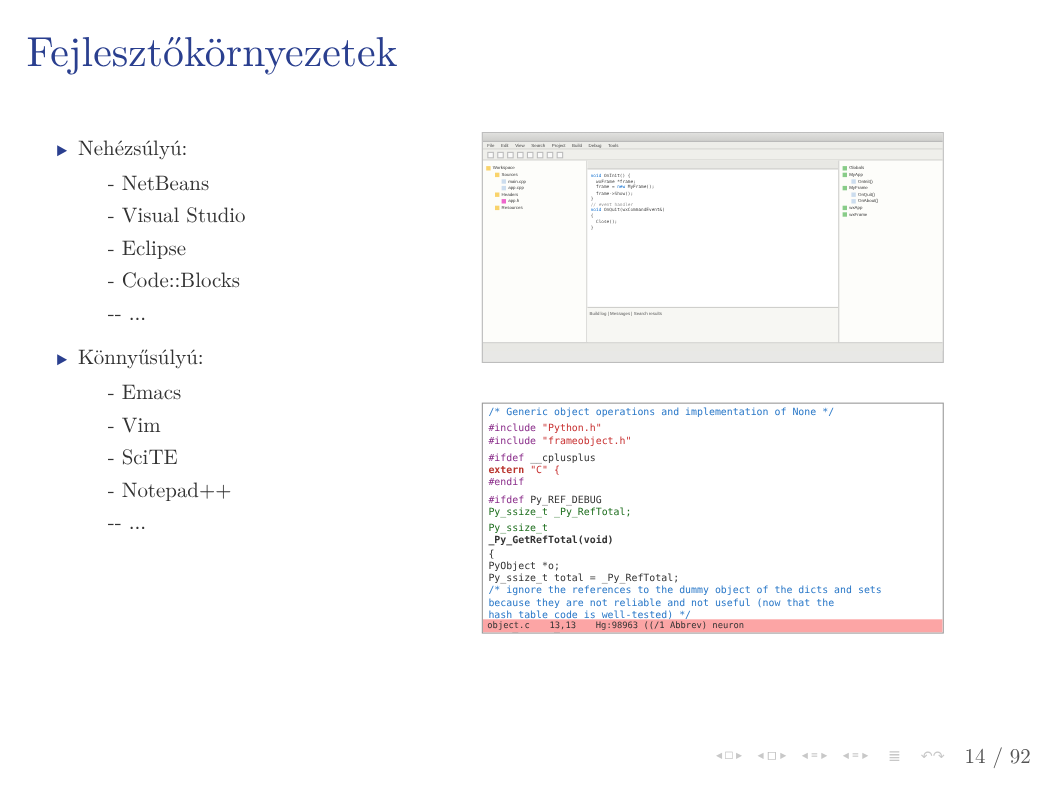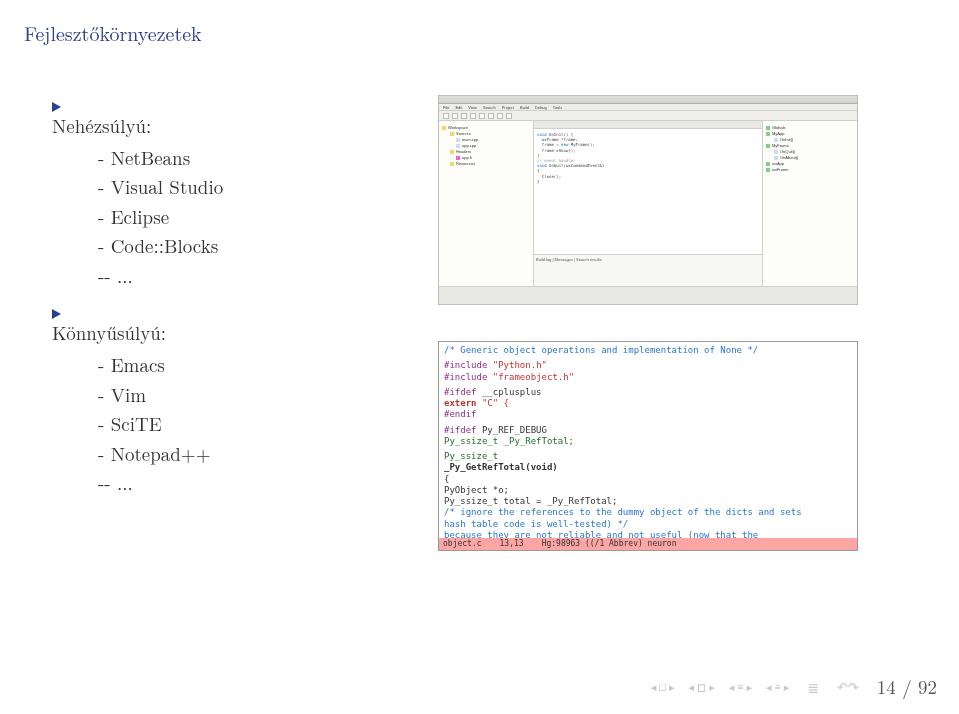--- a/index.html
+++ b/index.html
@@ -11,43 +11,42 @@
     position: relative;
     overflow: hidden;
   }
   .slide {
     padding: 18px 24px 0 24px;
     height: 100%;
     position: relative;
   }
   .title {
     color: #2a3f8f;
-    font-size: 20px;
+    font-size: 38px;
     font-weight: normal;
     margin-bottom: 48px;
   }
   .content-row {
     display: flex;
     gap: 24px;
   }
   .left-col {
     flex: 0 0 390px;
     padding-left: 28px;
   }
   .right-col {
     flex: 1;
     display: flex;
     flex-direction: column;
     gap: 36px;
   }
   .bullet-item {
     display: flex;
-    align-items: flex-start;
+    align-items: center;
     margin-bottom: 4px;
-    flex-direction: column;
   }
   .tri {
     display: inline-block;
     width: 0; height: 0;
     border-top: 5px solid transparent;
     border-bottom: 5px solid transparent;
     border-left: 9px solid #2a3f8f;
     margin-right: 10px;
     margin-top: 7px;
     flex-shrink: 0;
@@ -308,22 +307,22 @@
           <div style="height:4px"></div>
           <div><span class="v-pre">#ifdef</span> <span class="v-text">Py_REF_DEBUG</span></div>
           <div><span class="v-ident">Py_ssize_t _Py_RefTotal;</span></div>
           <div style="height:4px"></div>
           <div><span class="v-ident">Py_ssize_t</span></div>
           <div><span class="v-text" style="font-weight:bold">_Py_GetRefTotal(void)</span></div>
           <div class="v-text">{</div>
           <div class="v-text">    PyObject *o;</div>
           <div class="v-text">    Py_ssize_t total = _Py_RefTotal;</div>
           <div class="v-comment">    /* ignore the references to the dummy object of the dicts and sets</div>
+          <div class="v-comment">       because they are not reliable and not useful (now that the</div>
           <div class="v-comment">       hash table code is well-tested) */</div>
-          <div class="v-comment">       because they are not reliable and not useful (now that the</div>
           <div class="v-text">    o = _PyDict_Dummy();</div>
 
         </div>
         <div class="vim-status">
           <span>object.c</span>
           <span>13,13</span>
           <span>Hg:98963  ((/1 Abbrev) neuron</span>
         </div>
       </div>
     </div>

